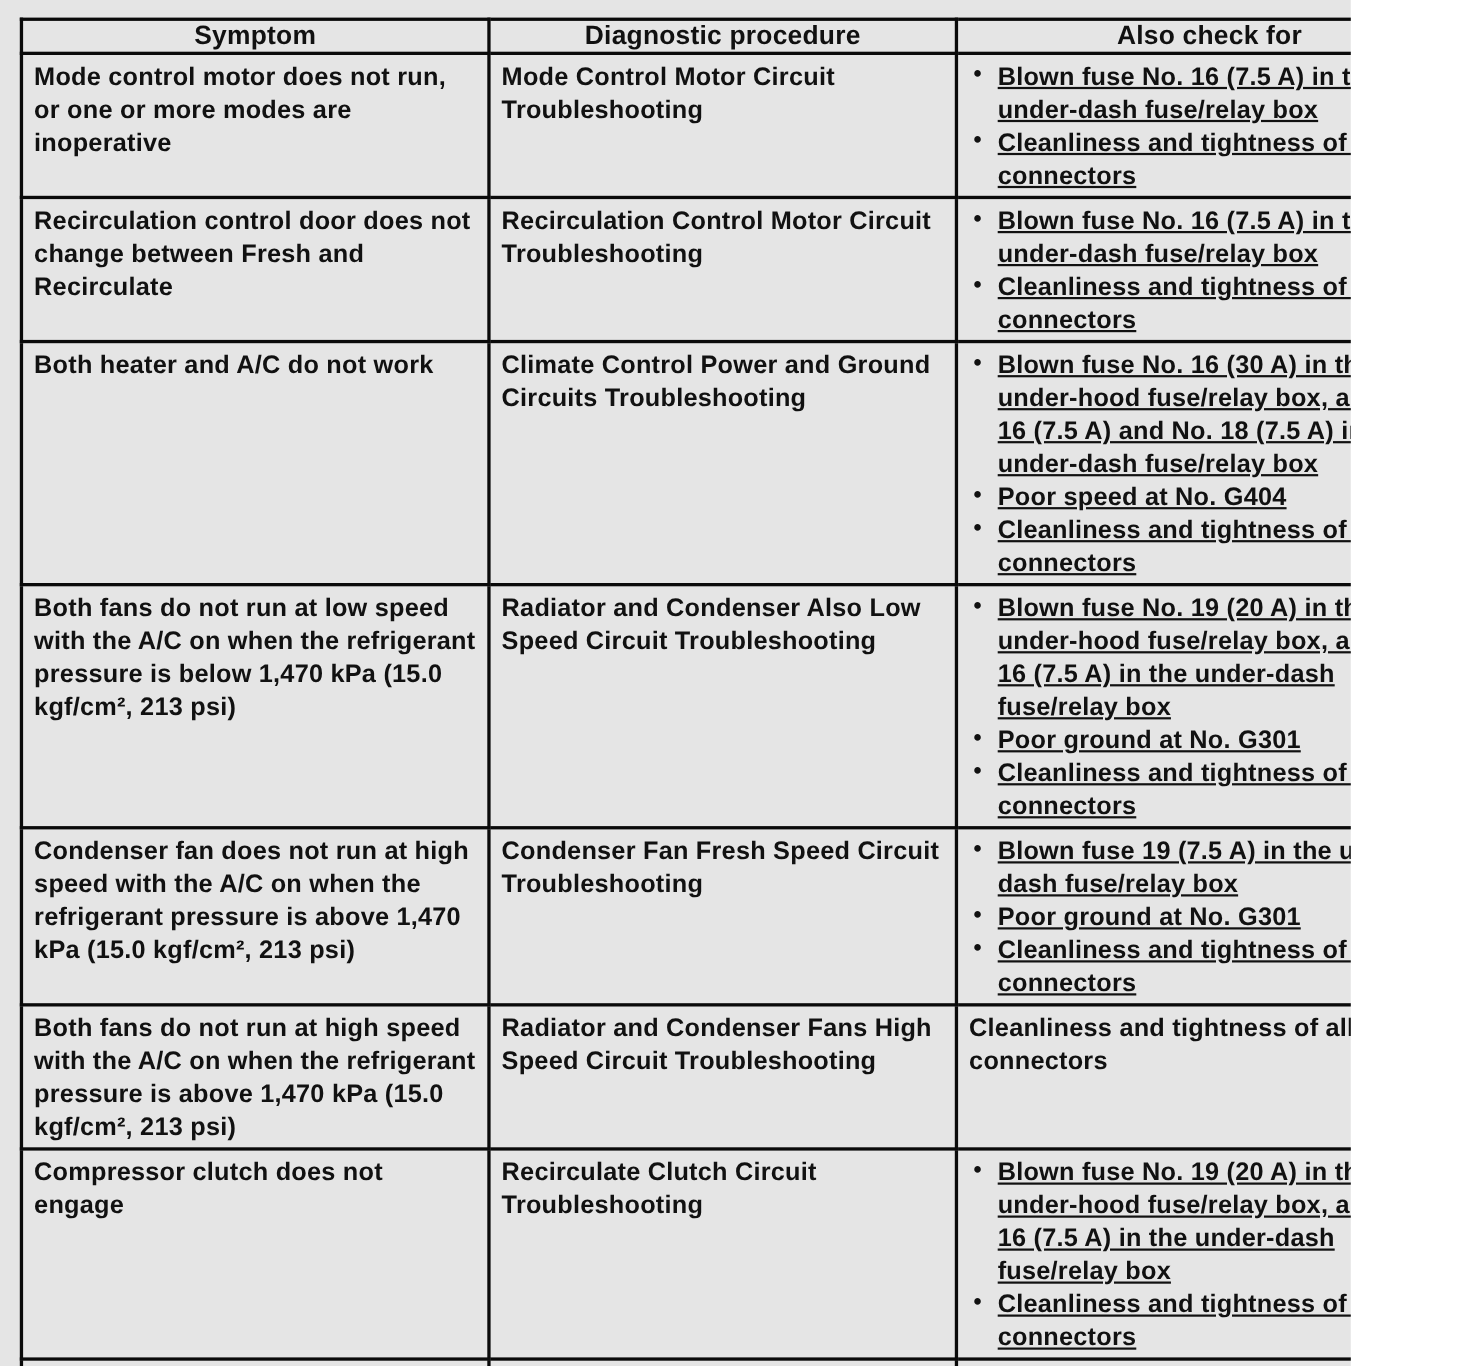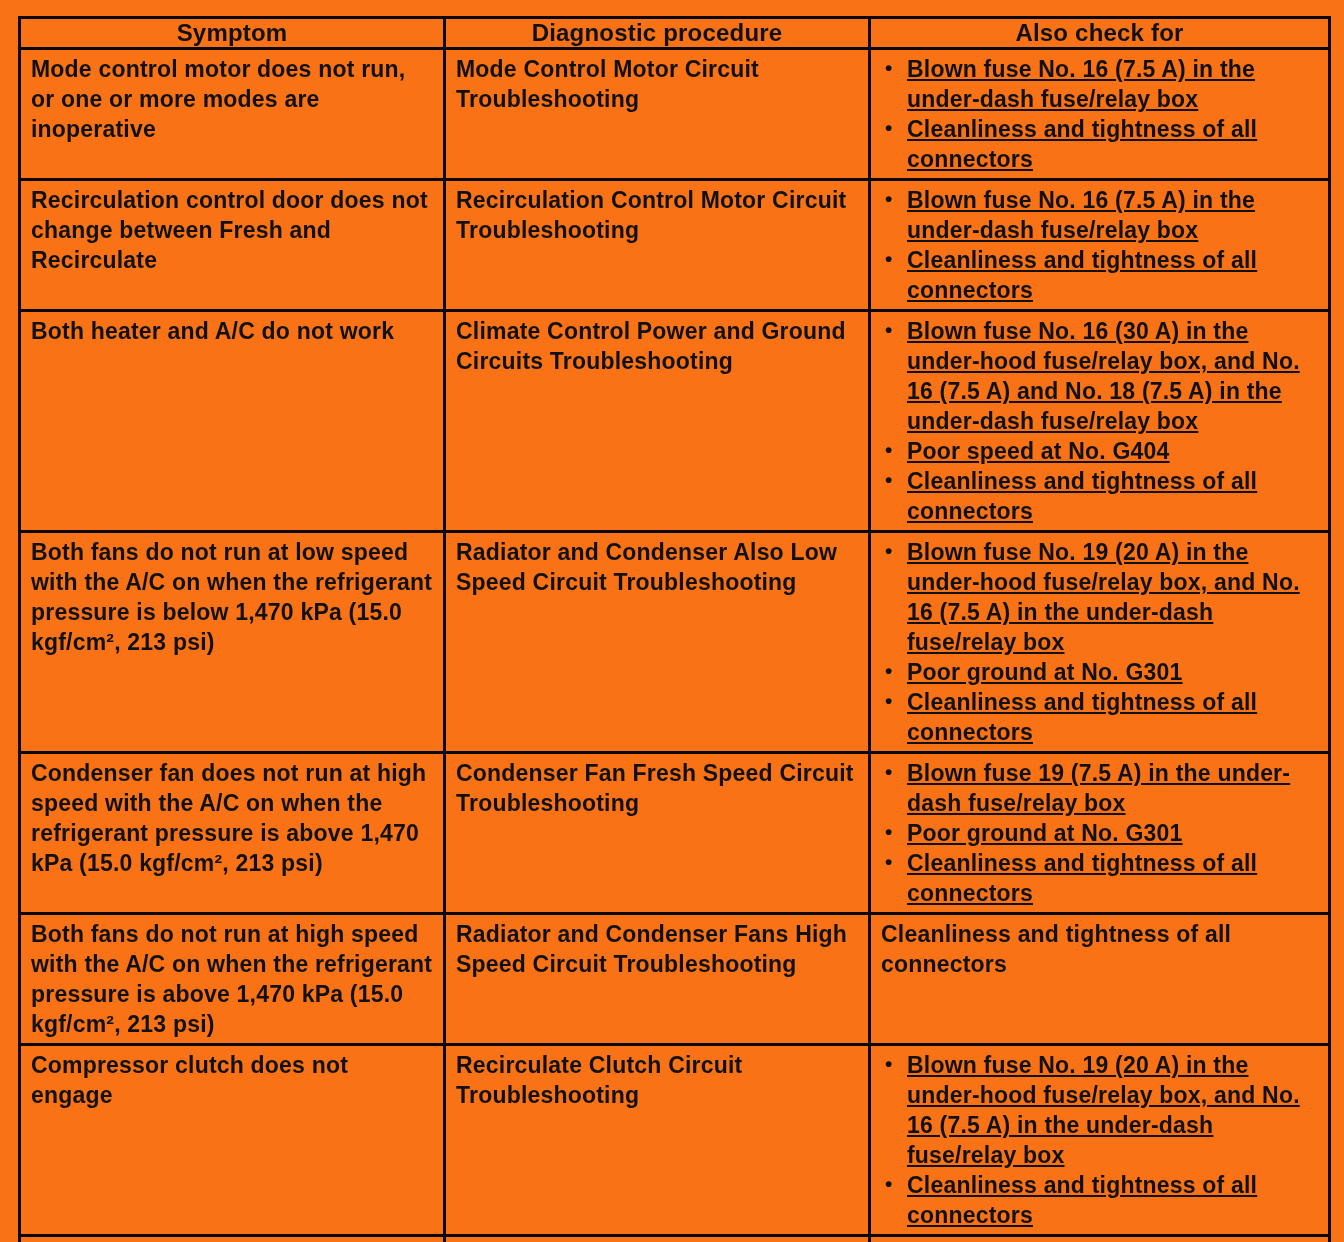--- a/index.html
+++ b/index.html
@@ -2,23 +2,23 @@
 <html><head>
 <meta charset="utf-8">
 <style>
   html, body {
     margin: 0;
     padding: 0;
     background: #ffffff;
   }
   .page {
     position: relative;
-    width: 1344px;
+    width: 1228px;
     height: 1242px;
-    background: #f97316;
+    background: #e5e5e5;
     font-family: "Liberation Sans", sans-serif;
     color: #0d0d0d;
     overflow: hidden;
   }
   table.troubleshooting {
     position: absolute;
     left: 18px;
     top: 16px;
     width: 1310px;
     border-collapse: collapse;

